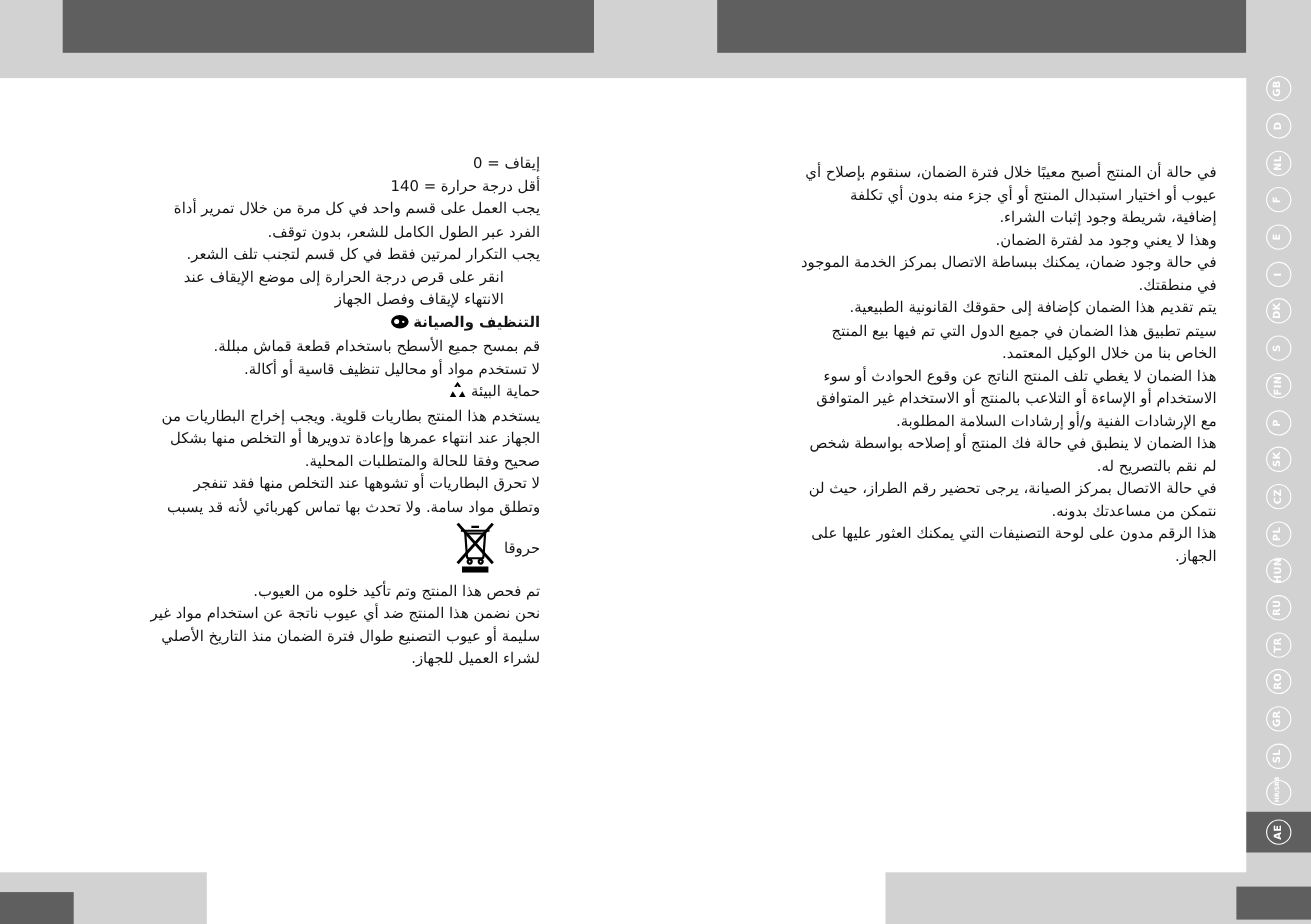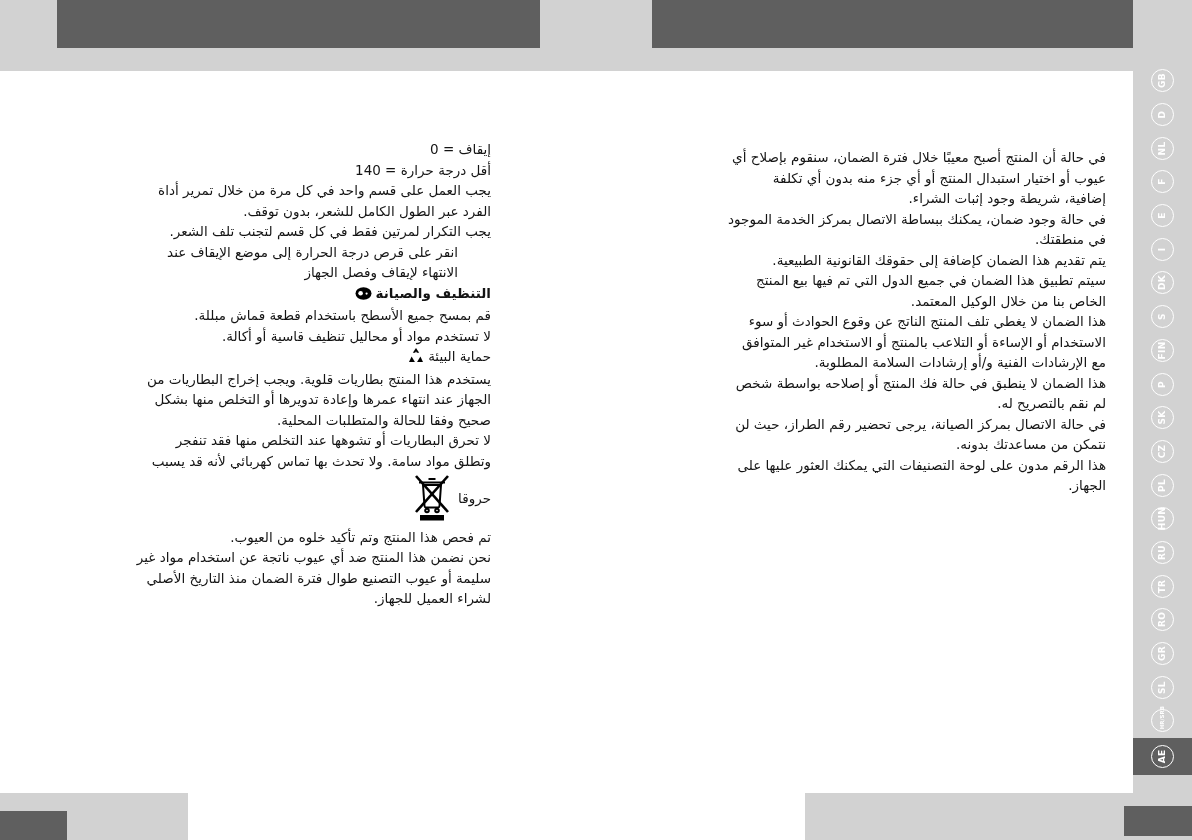--- a/index.html
+++ b/index.html
@@ -260,20 +260,21 @@
   </p>
 
   <p>تم فحص هذا المنتج وتم تأكيد خلوه من العيوب.</p>
   <p>نحن نضمن هذا المنتج ضد أي عيوب ناتجة عن استخدام مواد غير سليمة أو عيوب التصنيع طوال فترة الضمان منذ التاريخ الأصلي لشراء العميل للجهاز.</p>
 </div>
 
 <div class="col col-right">
 
     <p>في حالة أن المنتج أصبح معيبًا خلال فترة الضمان، سنقوم بإصلاح أي عيوب أو اختيار استبدال المنتج أو أي جزء منه بدون أي تكلفة إضافية، شريطة وجود إثبات الشراء.</p>
 
+    <p>وهذا لا يعني وجود مد لفترة الضمان.</p>
 
     <p>في حالة وجود ضمان، يمكنك ببساطة الاتصال بمركز الخدمة الموجود في منطقتك.</p>
 
     <p>يتم تقديم هذا الضمان كإضافة إلى حقوقك القانونية الطبيعية.</p>
 
     <p>سيتم تطبيق هذا الضمان في جميع الدول التي تم فيها بيع المنتج الخاص بنا من خلال الوكيل المعتمد.</p>
 
     <p>هذا الضمان لا يغطي تلف المنتج الناتج عن وقوع الحوادث أو سوء الاستخدام أو الإساءة أو التلاعب بالمنتج أو الاستخدام غير المتوافق مع الإرشادات الفنية و/أو إرشادات السلامة المطلوبة.</p>
 
     <p>هذا الضمان لا ينطبق في حالة فك المنتج أو إصلاحه بواسطة شخص لم نقم بالتصريح له.</p>

